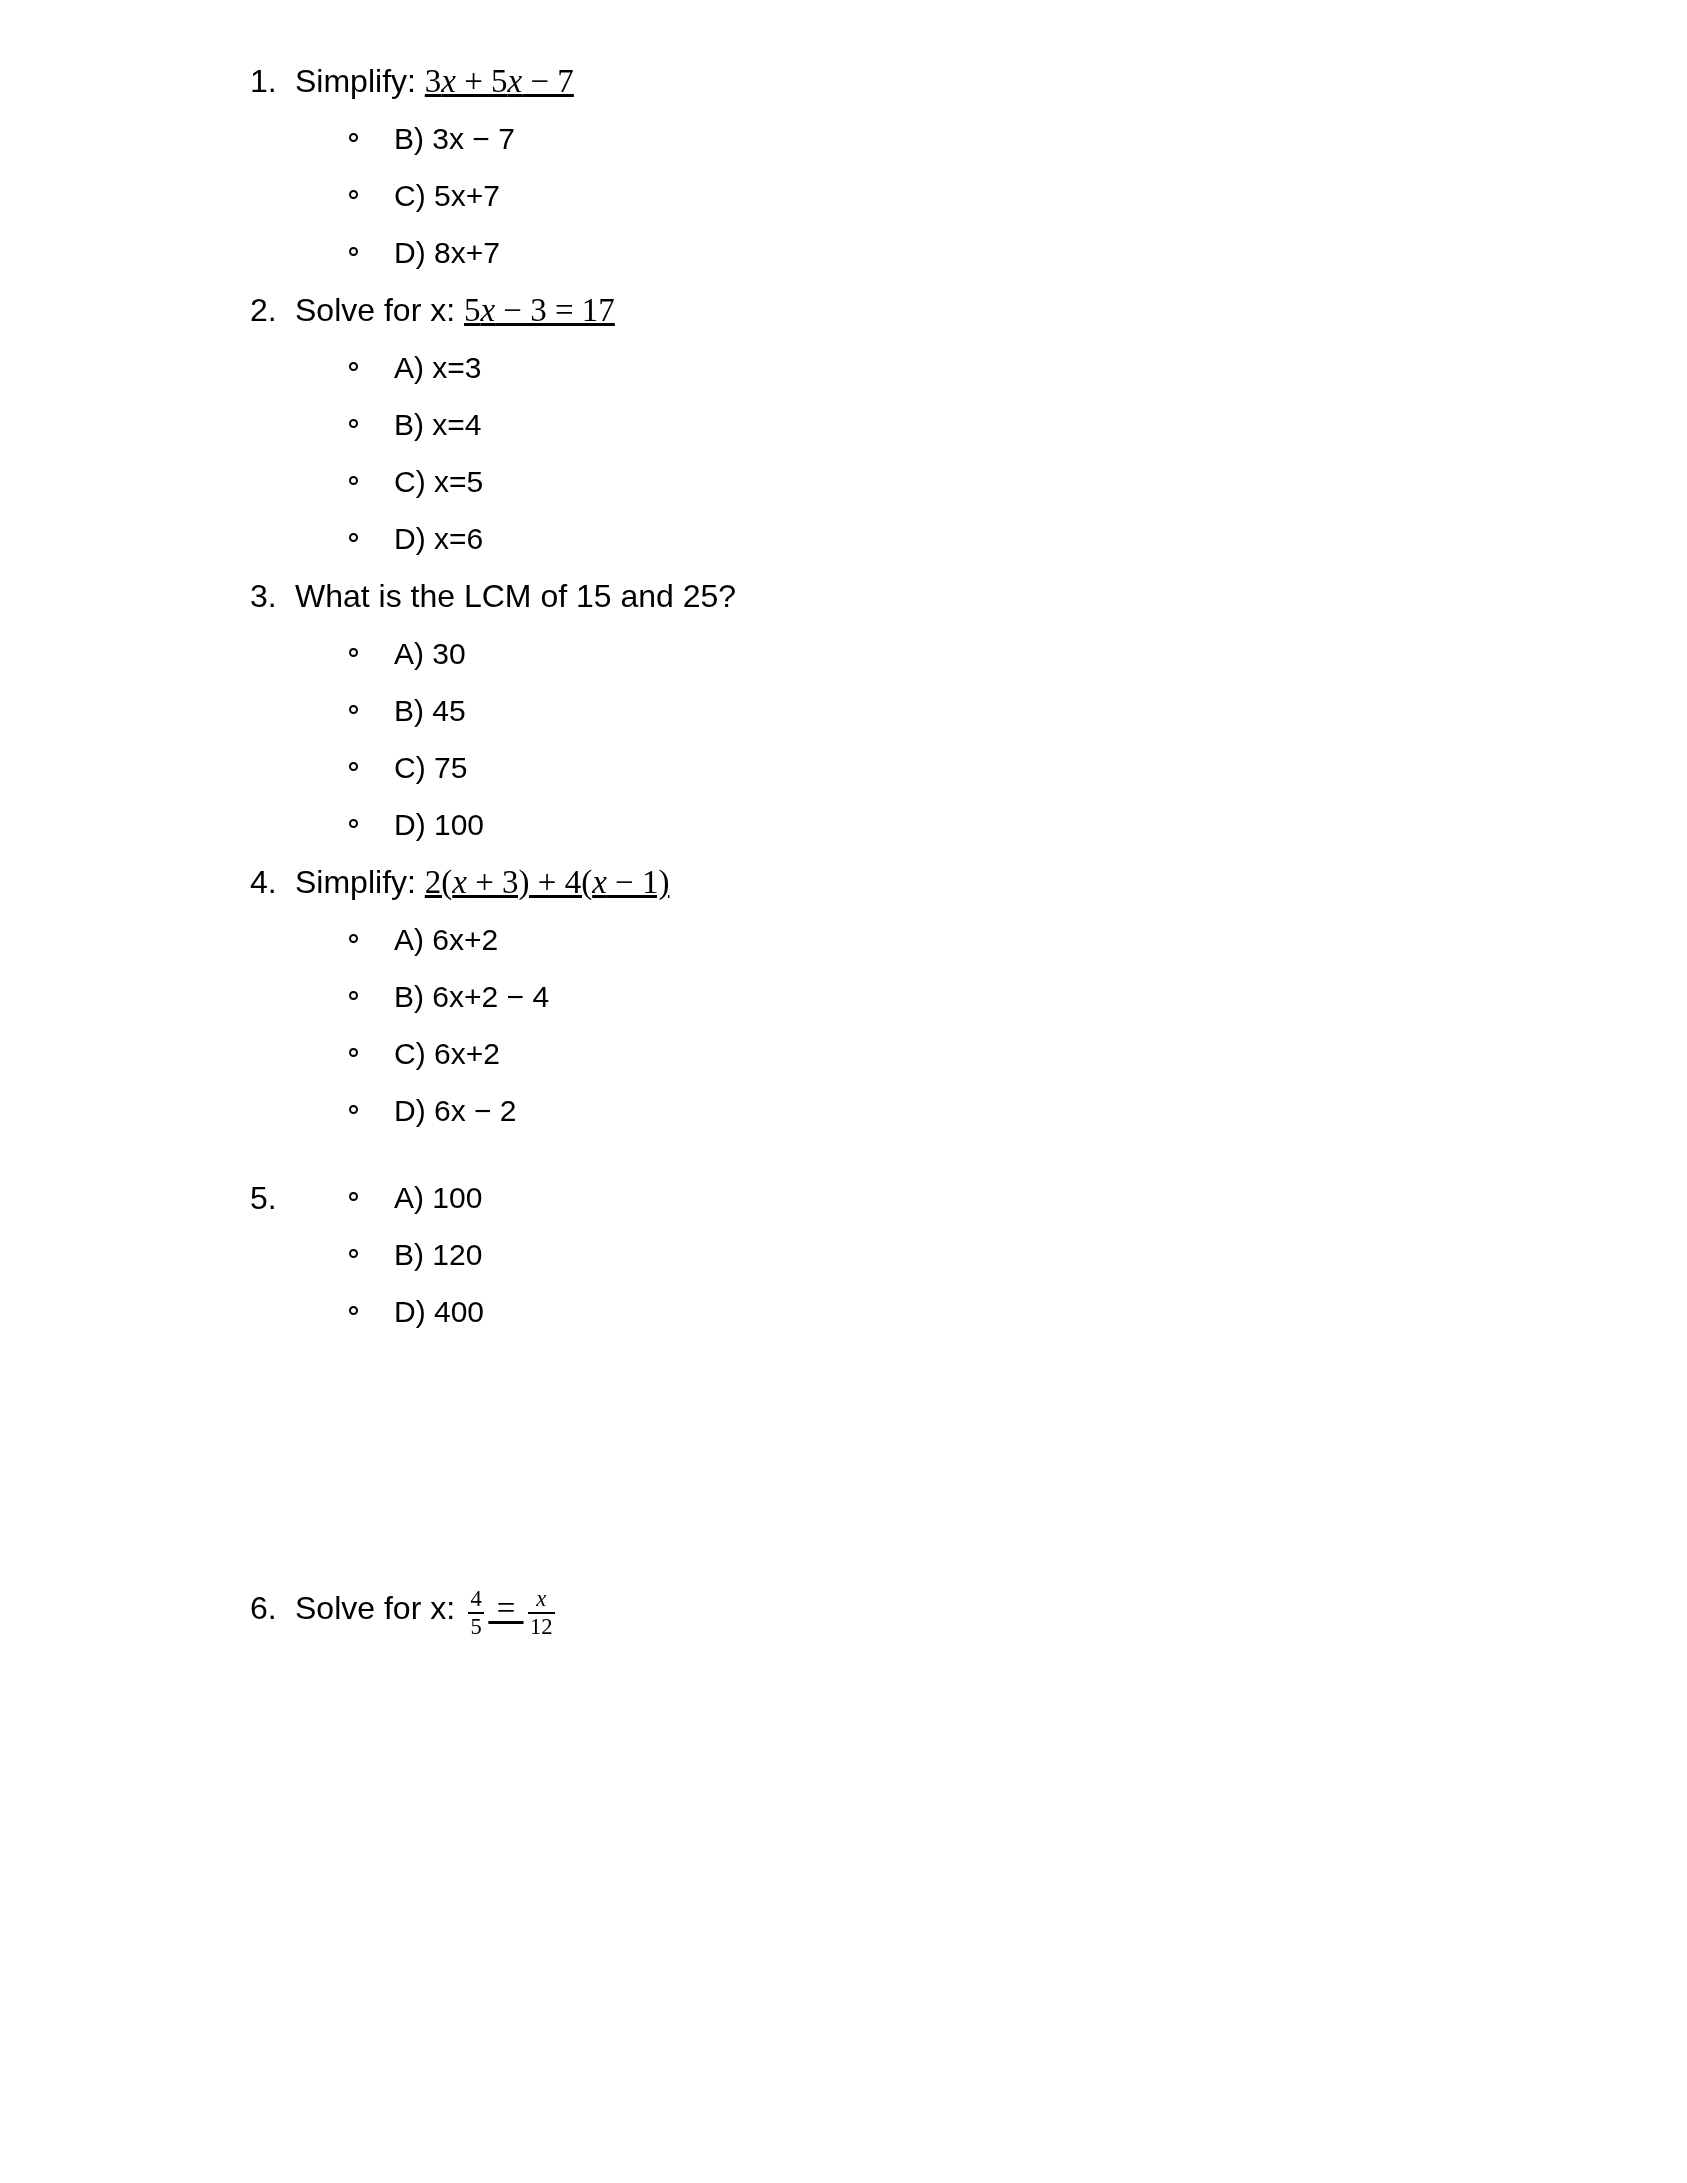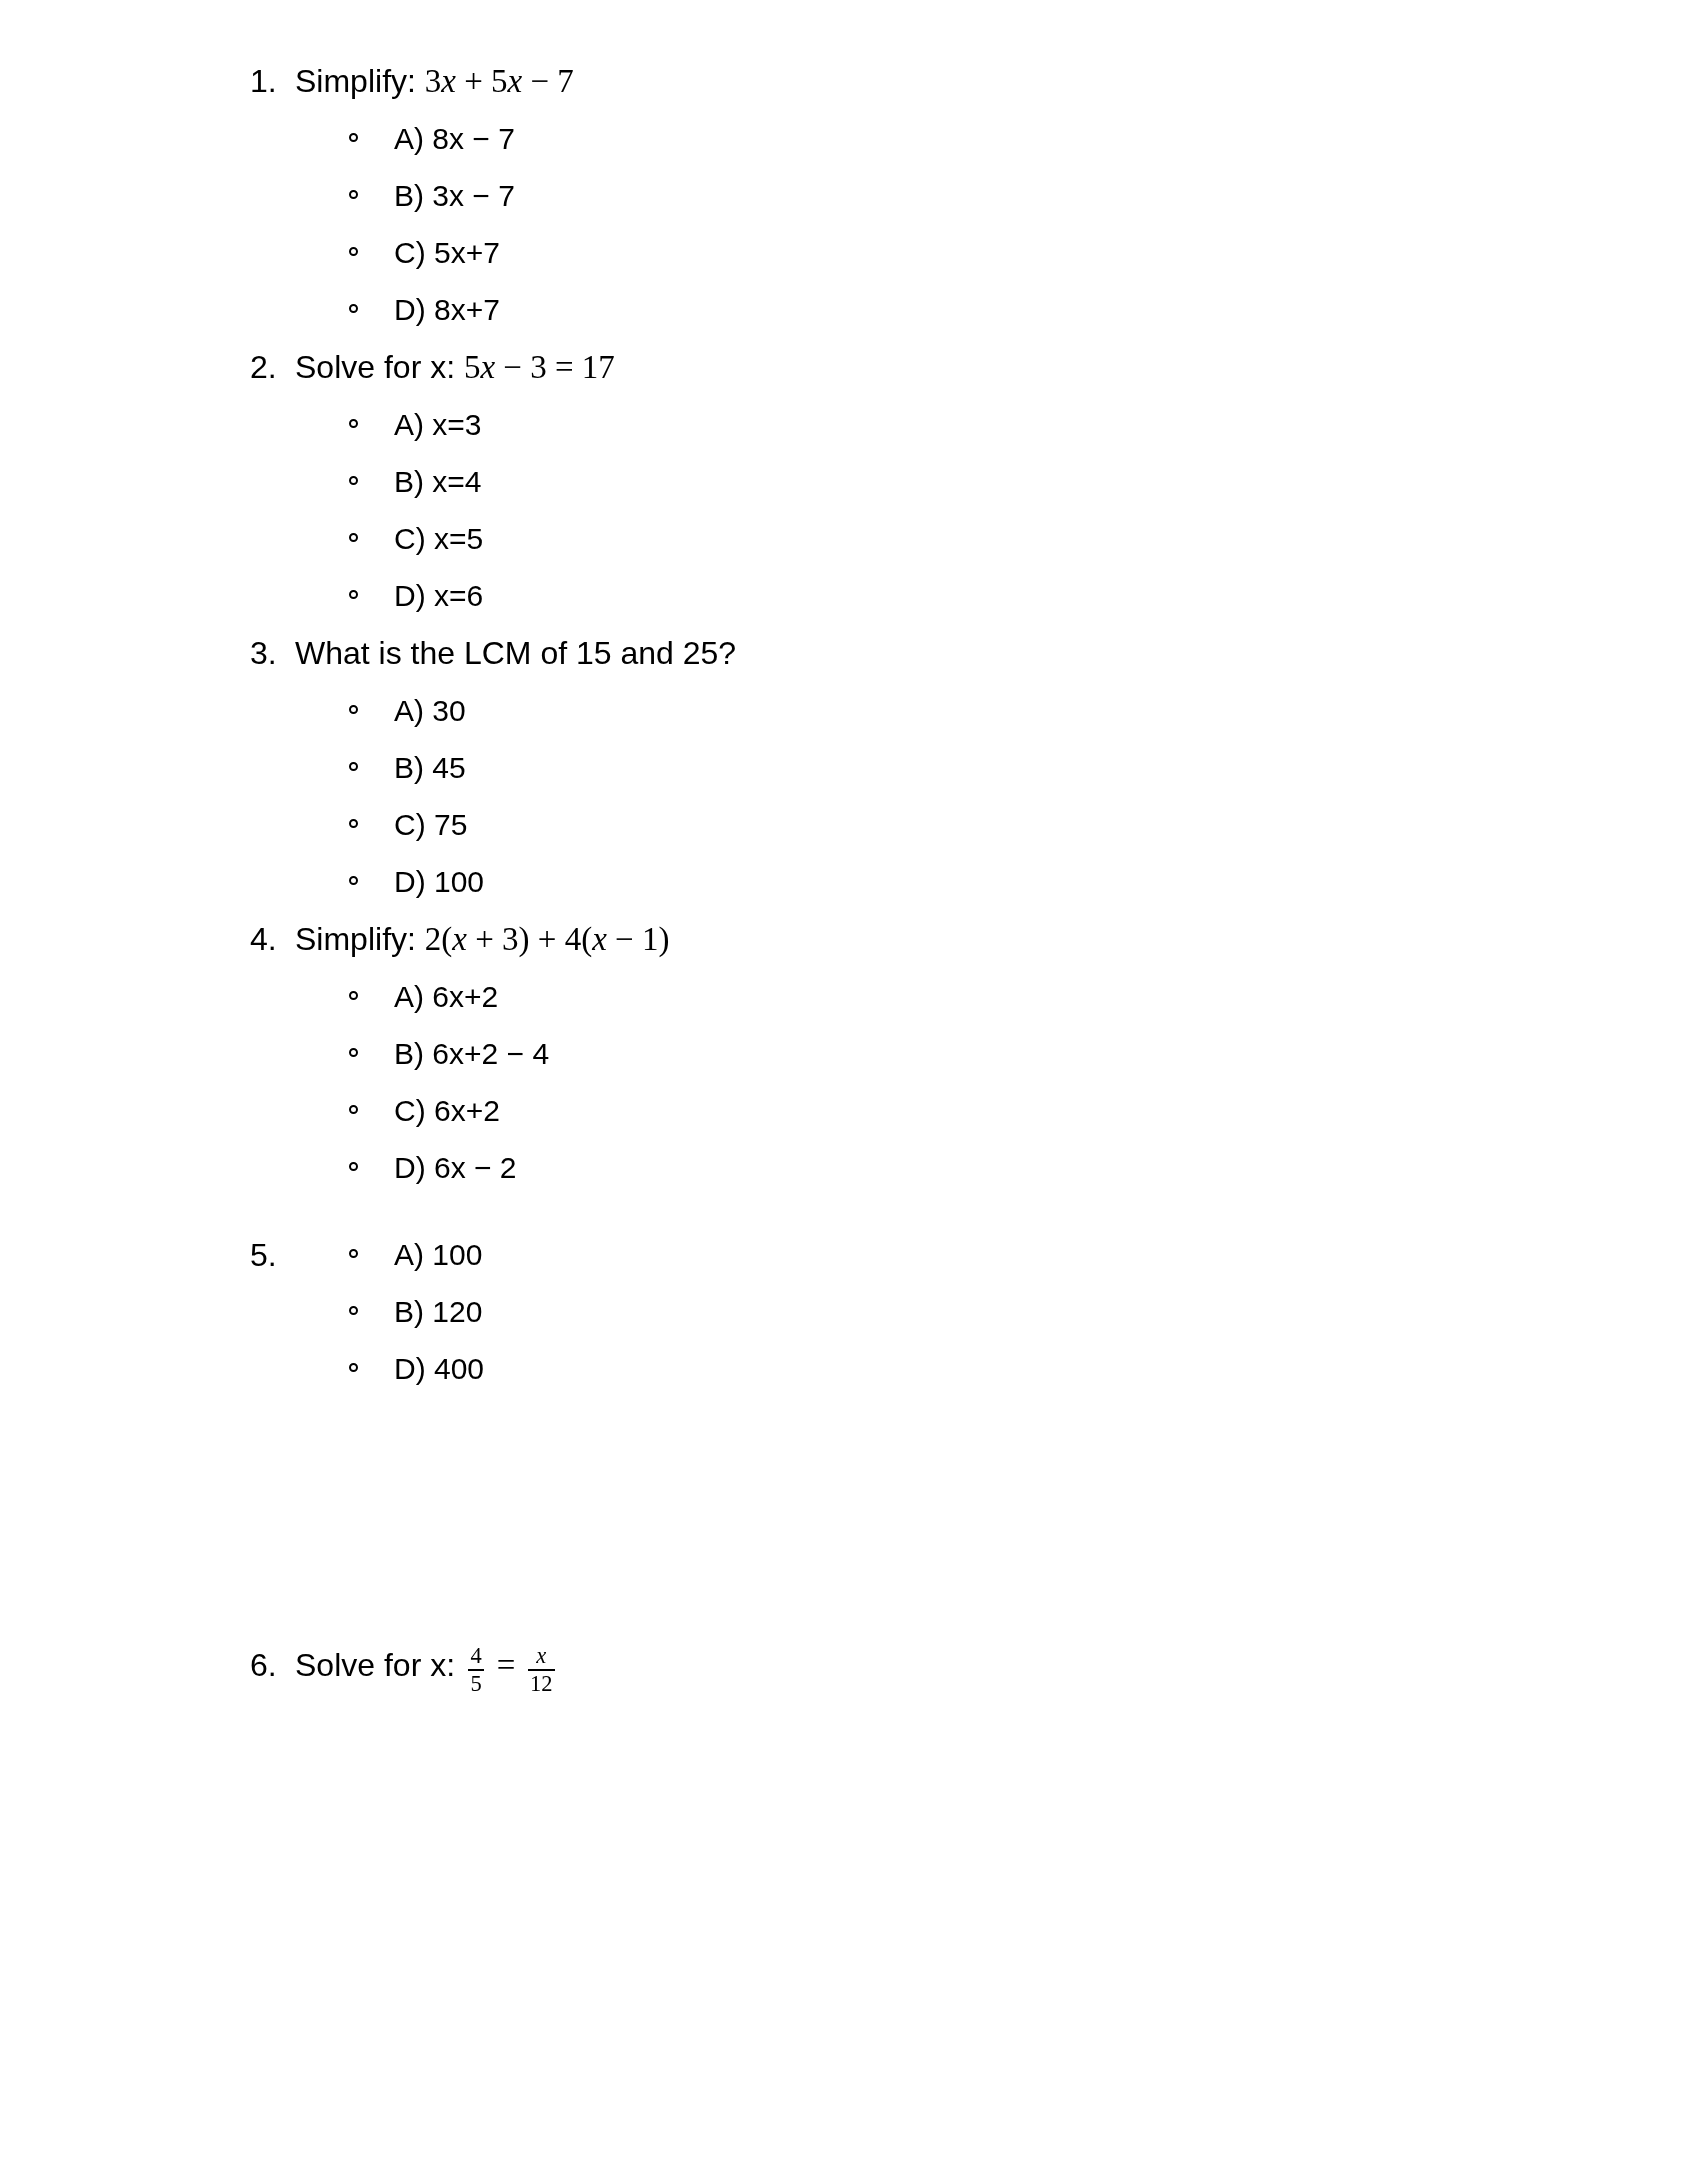--- a/index.html
+++ b/index.html
@@ -61,20 +61,21 @@
     margin-left: 45px;
     font-size: 32px;
     line-height: 58px;
   }
 
   
   .math {
     font-family: "Liberation Serif", "DejaVu Serif", serif;
     font-style: italic;
     font-size: 33px;
+    text-decoration: underline;
   }
   .math .up {           
     font-style: normal;
   }
 
   
   .frac {
     display: inline-block;
     vertical-align: -0.42em;
     text-align: center;
@@ -146,25 +147,20 @@
   <div class="content">
 
     <div class="question-block">
       <div class="question-line">
         <span class="q-num">1.</span>
         <span class="q-text"><span>Simplify: </span><span class="math"><span class="up">3</span>x<span class="up"> + 5</span>x<span class="up"> − 7</span></span></span>
       </div>
       <ul class="options">
         <li class="option">
           <span class="bullet"></span>
-          <span class="olabel">A) </span>
-          <span class="olabel">8x − 7</span>
-        </li>
-        <li class="option">
-          <span class="bullet"></span>
           <span class="olabel">B) </span>
           <span class="olabel">3x − 7</span>
         </li>
         <li class="option">
           <span class="bullet"></span>
           <span class="olabel">C) </span>
           <span class="olabel">5x+7</span>
         </li>
         <li class="option">
           <span class="bullet"></span>

